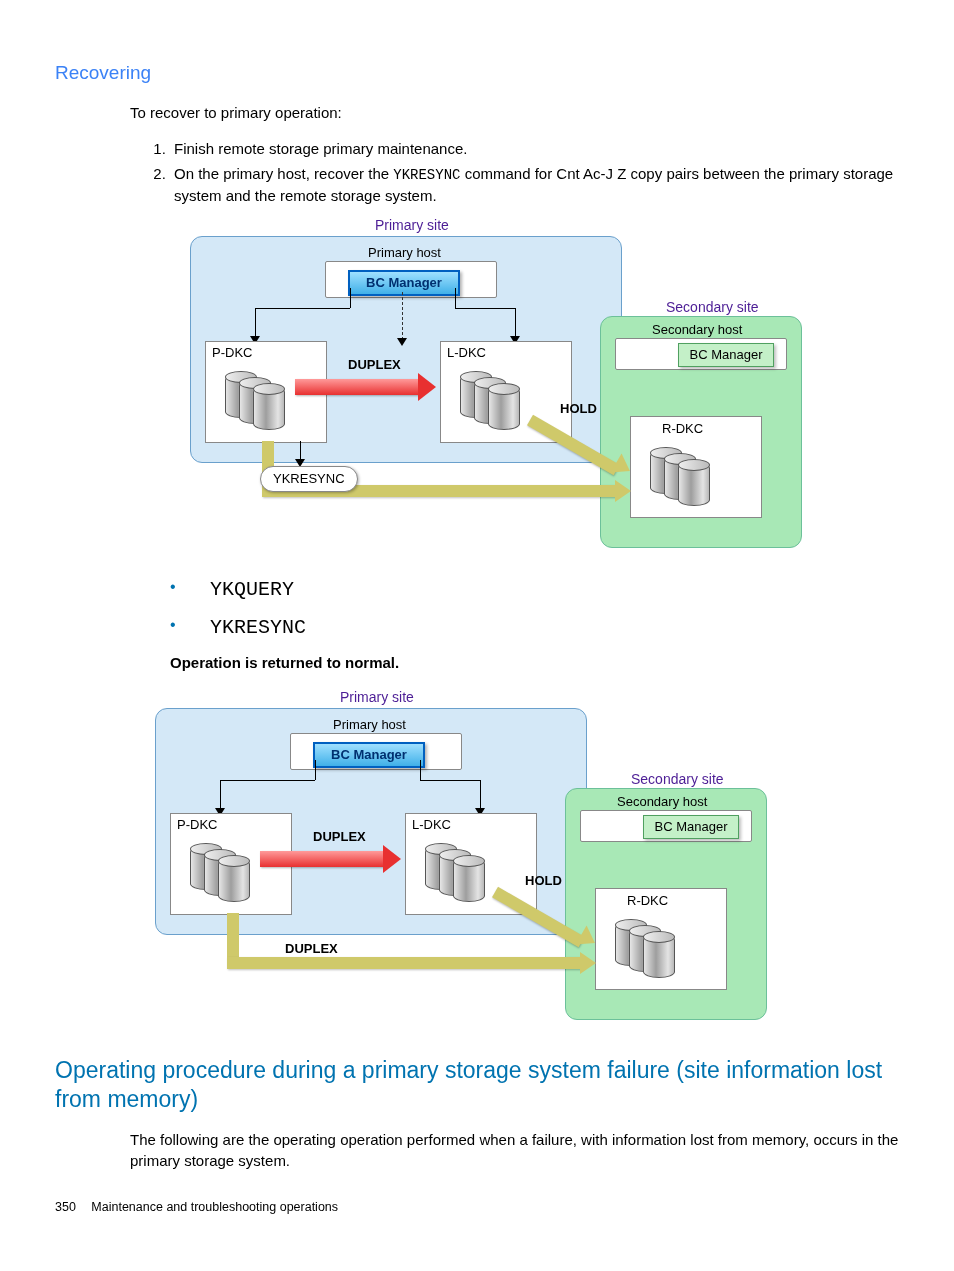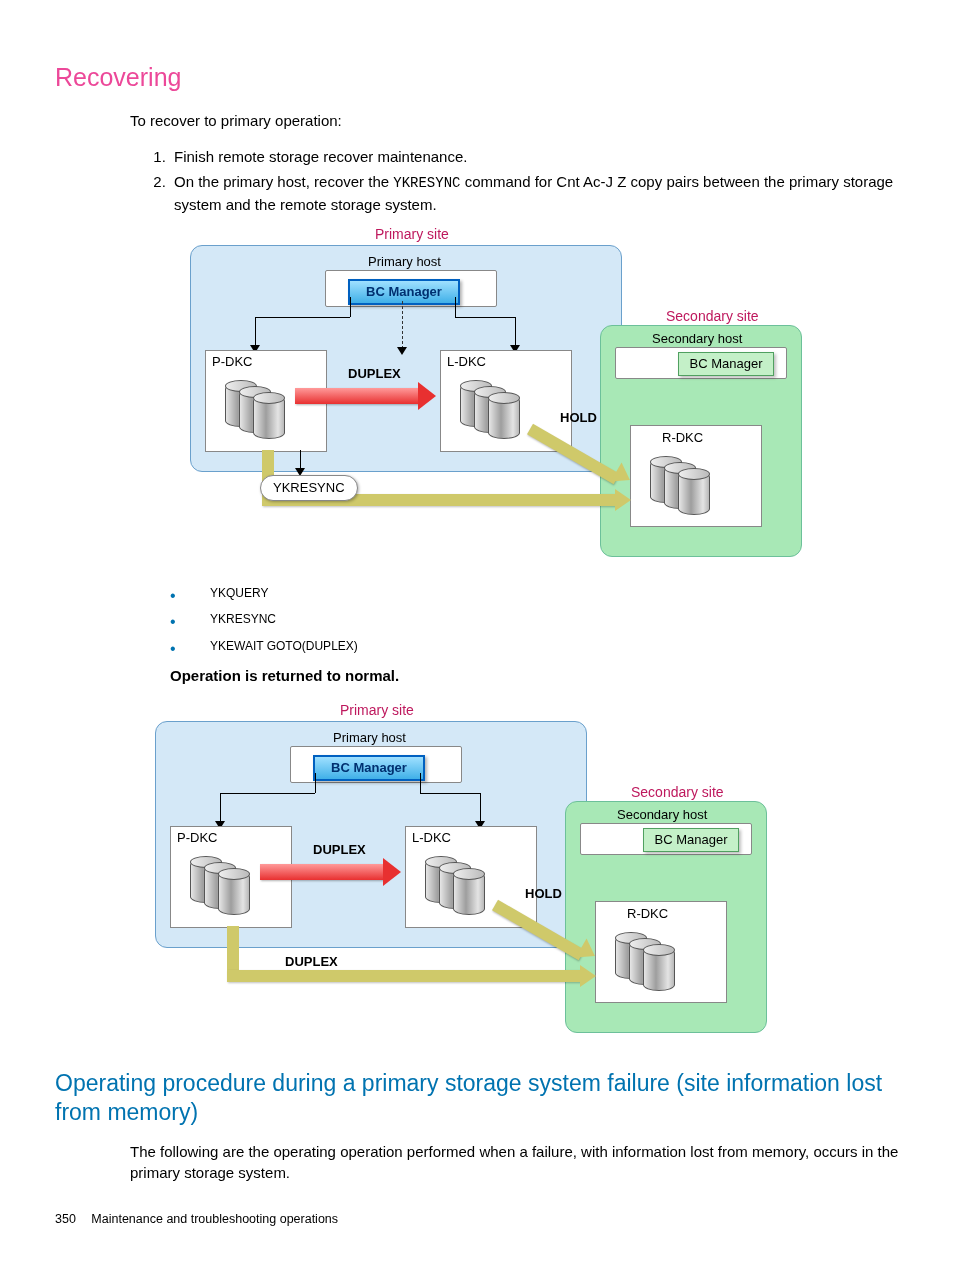--- a/index.html
+++ b/index.html
@@ -6,23 +6,23 @@
     font-family: Arial, Helvetica, sans-serif;
     font-size: 15px;
     color: #000;
     margin: 0;
     padding: 50px 55px 30px 55px;
     width: 954px;
     box-sizing: border-box;
     line-height: 1.4;
   }
   h3.blue-heading {
-    color: #ec4899;
+    color: #3b82f6;
     font-weight: normal;
-    font-size: 25px;
+    font-size: 19px;
     margin: 10px 0 8px 0;
   }
   h2.blue-heading-big {
     color: #0073b0;
     font-weight: normal;
     font-size: 23px;
     margin: 18px 0 8px 0;
     line-height: 1.25;
   }
   .body-indent {
@@ -42,22 +42,22 @@
   }
   ul.bullets {
     list-style: none;
     margin: 8px 0 6px 115px;
     padding: 0;
   }
   ul.bullets li {
     position: relative;
     padding-left: 40px;
     margin-bottom: 10px;
-    font-family: Liberation Sans, sans-serif;
-    font-size: 12px;
+    font-family: Liberation Mono, monospace;
+    font-size: 20px;
   }
   ul.bullets li::before {
     content: "•";
     color: #0073b0;
     position: absolute;
     left: 0;
     font-family: Arial, sans-serif;
     font-size: 16px;
   }
   .footer-line {
@@ -71,21 +71,21 @@
     position: relative;
     margin: 10px 0 10px 115px;
     width: 640px;
     height: 350px;
     font-family: "Segoe UI", Arial, sans-serif;
     font-size: 14px;
   }
   .primary-site-label, .secondary-site-label {
     position: absolute;
     font-size: 14px;
-    color: #be185d;
+    color: #4c1d95;
   }
   .primary-box {
     position: absolute;
     border: 1px solid #6aa0cc;
     background: #d4e8f7;
     border-radius: 12px;
   }
   .secondary-box {
     position: absolute;
     border: 1px solid #6cc09a;
@@ -201,21 +201,21 @@
   }
 </style>
 </head>
 <body>
 
 <h3 class="blue-heading">Recovering</h3>
 
 <p class="body-indent">To recover to primary operation:</p>
 
 <ol class="steps">
-  <li>Finish remote storage recover maintenance.</li>
+  <li>Finish remote storage primary maintenance.</li>
   <li>
     <span>On the primary host, recover the </span><code class="mono">YKRESYNC</code><span> command for Cnt Ac-J Z copy pairs between the primary storage system and the remote storage system.</span>
   </li>
 </ol>
 
 <div class="diagram-wrap" style="height:350px;">
   <div class="primary-site-label" style="left:205px;top:0;">Primary site</div>
   <div class="primary-box" style="left:20px;top:20px;width:430px;height:225px;"></div>
   <div class="label-txt" style="left:198px;top:28px;">Primary host</div>
   <div class="host-box" style="left:155px;top:45px;width:170px;height:35px;"></div>
@@ -276,21 +276,20 @@
   <div class="khaki-head" style="left:445px;top:264px;"></div>
 
   <div class="thin-line-v" style="left:130px;top:225px;height:20px;"></div>
   <div class="arrow-down-head" style="left:125px;top:243px;"></div>
   <div class="ykresync-pill" style="left:90px;top:250px;">YKRESYNC</div>
 </div>
 
 <ul class="bullets">
   <li>YKQUERY</li>
   <li>YKRESYNC</li>
-  <li>YKEWAIT GOTO(DUPLEX)</li>
 </ul>
 
 <p style="margin-left:115px;margin-top:4px;font-weight:bold;">Operation is returned to normal.</p>
 
 <div class="diagram-wrap" style="height:350px;margin-left:80px;">
   <div class="primary-site-label" style="left:205px;top:0;">Primary site</div>
   <div class="primary-box" style="left:20px;top:20px;width:430px;height:225px;"></div>
   <div class="label-txt" style="left:198px;top:28px;">Primary host</div>
   <div class="host-box" style="left:155px;top:45px;width:170px;height:35px;"></div>
   <div class="bc-manager" style="left:178px;top:54px;width:100px;">BC Manager</div>

